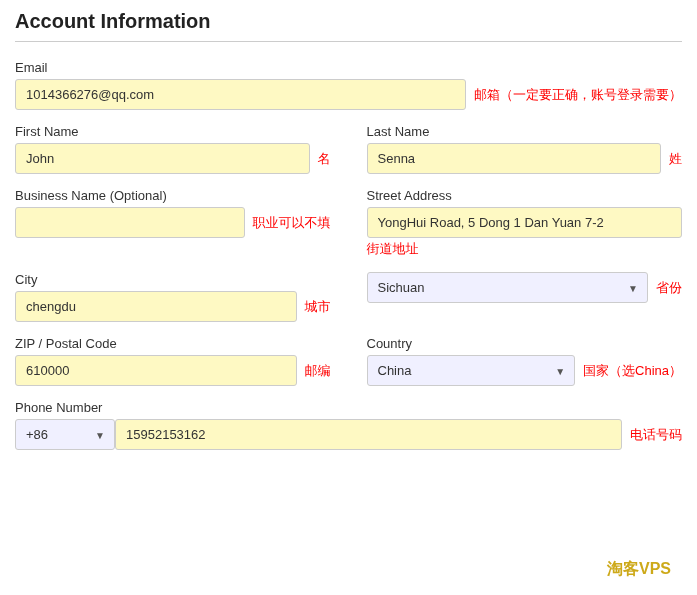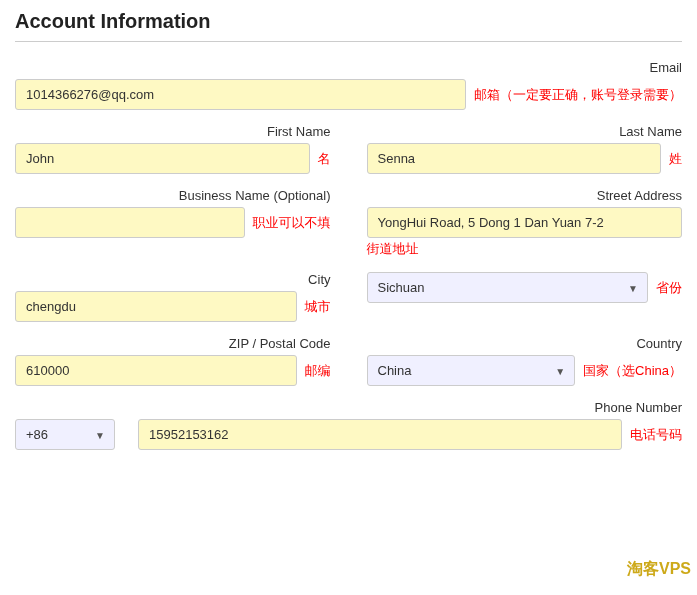--- a/index.html
+++ b/index.html
@@ -33,21 +33,20 @@
     }
     .form-col {
       flex: 1;
     }
     label {
       display: block;
       font-size: 13px;
       color: #333;
       margin-bottom: 4px;
       font-weight: normal;
-      text-align: right;
     }
     input[type="text"],
     input[type="email"] {
       width: 100%;
       padding: 7px 10px;
       border: 1px solid #ccc;
       border-radius: 3px;
       background: #fef9c3;
       font-size: 13px;
       color: #333;
@@ -85,35 +84,34 @@
       font-size: 13px;
       margin-left: 8px;
     }
     .annotation-below {
       color: red;
       font-size: 13px;
       margin-top: 2px;
     }
     .phone-row {
       display: flex;
-      gap: 11px;
+      gap: 0;
       align-items: flex-end;
     }
     .phone-code {
       width: 100px;
       flex-shrink: 0;
     }
     .phone-number {
       flex: 1;
-      padding-left: 12px;
     }
     .watermark {
       position: fixed;
       bottom: 15px;
-      right: 6px;
+      right: 26px;
       font-size: 16px;
       color: #c8a000;
       font-weight: bold;
       opacity: 0.9;
     }
     .inline-field {
       position: relative;
       display: flex;
       align-items: center;
     }

